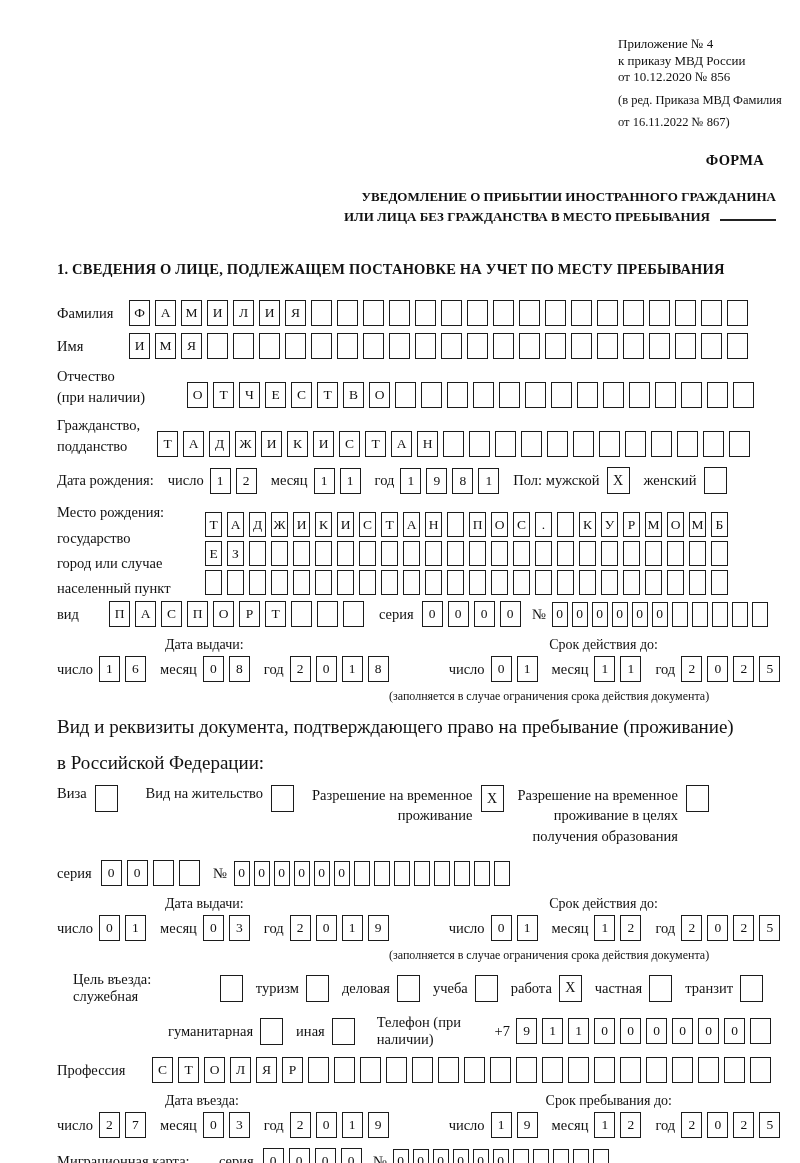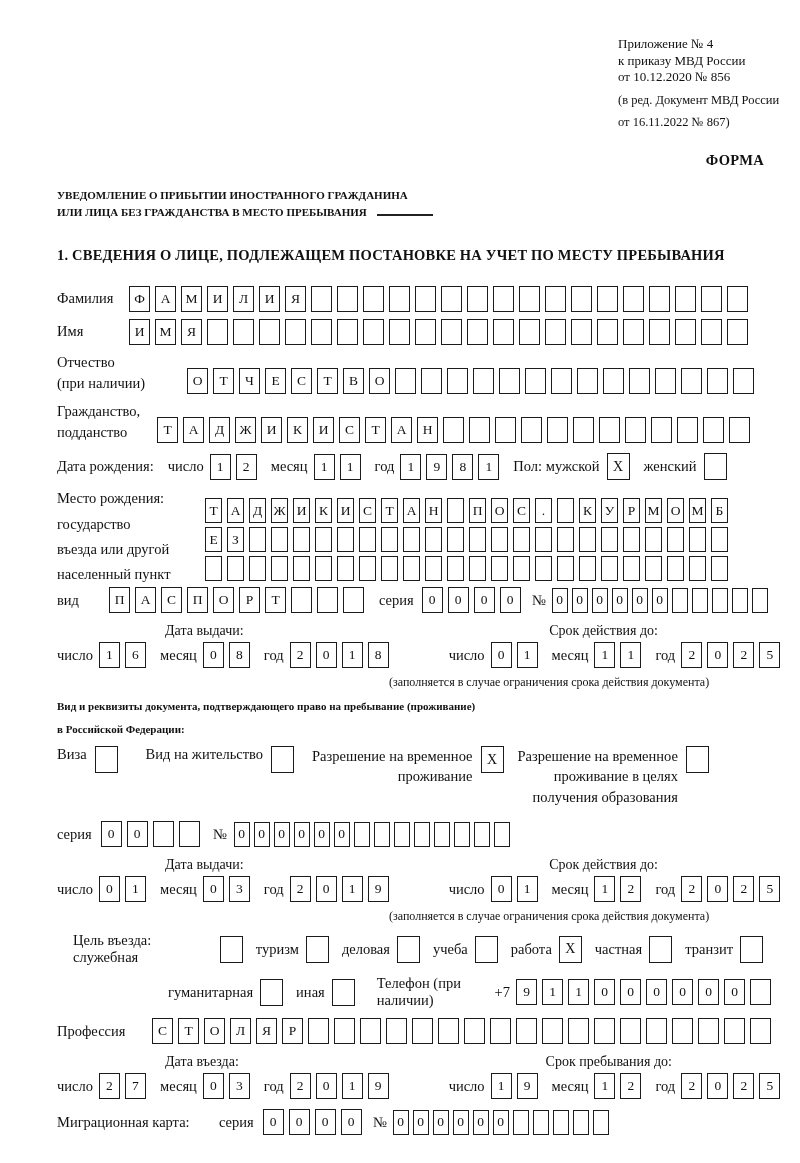--- a/index.html
+++ b/index.html
@@ -6,21 +6,21 @@
   html,body { background:#fff; }
   body { font-family: "Liberation Serif", "DejaVu Serif", serif; color:#111; }
   .page { width:800px; min-height:1163px; padding:36px 24px 30px 57px; position:relative; background:#fff; }
 
   
   .ref-block { margin-left:561px; width:182px; font-size:13px; line-height:1.28; }
   .ref-block .small { font-size:12.5px; margin-top:6px; }
   .forma { text-align:right; font-weight:bold; font-size:14.5px; margin:22px 12px 18px 0; letter-spacing:.3px; }
 
   
-  .title { text-align:left; font-weight:bold; font-size:11px; line-height:1.55; margin-bottom:26px; }
+  .title { text-align:right; font-weight:bold; font-size:13px; line-height:1.55; margin-bottom:34px; }
   .uline { display:inline-block; width:56px; border-bottom:2px solid #222; margin-left:10px; vertical-align:baseline; }
 
   .sec-head { font-weight:bold; font-size:14.5px; margin-bottom:22px; letter-spacing:.2px; }
 
   
   .row { display:flex; align-items:center; margin-bottom:7px; white-space:nowrap; }
   .row.top { align-items:flex-end; }
   .lbl { font-size:14.5px; line-height:1.45; }
   .w72 { width:72px; flex:0 0 72px; }
   .w130 { width:130px; flex:0 0 130px; }
@@ -39,21 +39,21 @@
   
   .date-heads { display:flex; font-size:14px; margin:10px 0 3px 0; }
   .dh1 { margin-left:108px; }
   .dh2 { margin-left:auto; margin-right:118px; }
   .dgroup { display:inline-flex; align-items:center; }
   .dgroup .dl { font-size:14.5px; margin-right:6px; }
   .dgroup .cells { margin-right:9px; }
   .g2 { margin-left:46px; }
   .note { font-size:12px; margin:2px 0 8px 332px; }
 
-  .plain { font-size:11px; line-height:1.55;font-weight:bold; }
+  .plain { font-size:19px; line-height:1.55; }
   .center-bold { text-align:center; font-weight:bold; font-size:14px; margin:6px 0 6px 0; }
 
   
   .permit-row { display:flex; align-items:flex-start; margin:8px 0 14px 0; }
   .permit-row .txt { font-size:14.5px; margin-right:8px; }
   .permit-row .multi { font-size:14.5px; text-align:right; line-height:1.4; margin:0 8px; }
   .mlX { margin-left:28px; }
 
   .purpose-row { display:flex; align-items:center; margin-bottom:9px;margin-left:16px; }
   .purpose-row .txt { font-size:14.5px; margin-right:7px; }
@@ -64,21 +64,21 @@
 </style>
 </head>
 <body>
 
 <div class="page">
 
   <div class="ref-block">
     <div>Приложение № 4</div>
     <div>к приказу МВД России</div>
     <div>от 10.12.2020 № 856</div>
-    <div class="small">(в ред. Документ МВД России</div>
+    <div class="small">(в ред. Приказа МВД Фамилия</div>
     <div class="small">от 16.11.2022 № 867)</div>
   </div>
   <div class="forma">ФОРМА</div>
 
   <div class="title">
     <div>УВЕДОМЛЕНИЕ О ПРИБЫТИИ ИНОСТРАННОГО ГРАЖДАНИНА</div>
     <div><span>ИЛИ ЛИЦА БЕЗ ГРАЖДАНСТВА В МЕСТО ПРЕБЫВАНИЯ</span><span class="uline"></span></div>
   </div>
 
   <div class="sec-head">1. СВЕДЕНИЯ О ЛИЦЕ, ПОДЛЕЖАЩЕМ ПОСТАНОВКЕ НА УЧЕТ ПО МЕСТУ ПРЕБЫВАНИЯ</div>
@@ -230,21 +230,21 @@
     <span class="lbl" style="margin-right:7px;">Пол: мужской</span>
     <span class="checkbox">X</span>
     <span class="lbl" style="margin:0 7px 0 14px;">женский</span>
     <span class="checkbox"></span>
   </div>
 
   <div class="row top" style="margin-top:8px; margin-bottom:2px;">
     <span class="lbl w148">
       <div>Место рождения:</div>
       <div style="margin-top:5px;">государство</div>
-      <div style="margin-top:4px;">въезда или другой</div>
+      <div style="margin-top:4px;">город или случае</div>
       <div style="margin-top:4px;">населенный пункт</div>
     </span>
     <span class="stack">
       <span class="cells sm">
           <span class="cell">Т</span>
           <span class="cell">А</span>
           <span class="cell">Д</span>
           <span class="cell">Ж</span>
           <span class="cell">И</span>
           <span class="cell">К</span>

